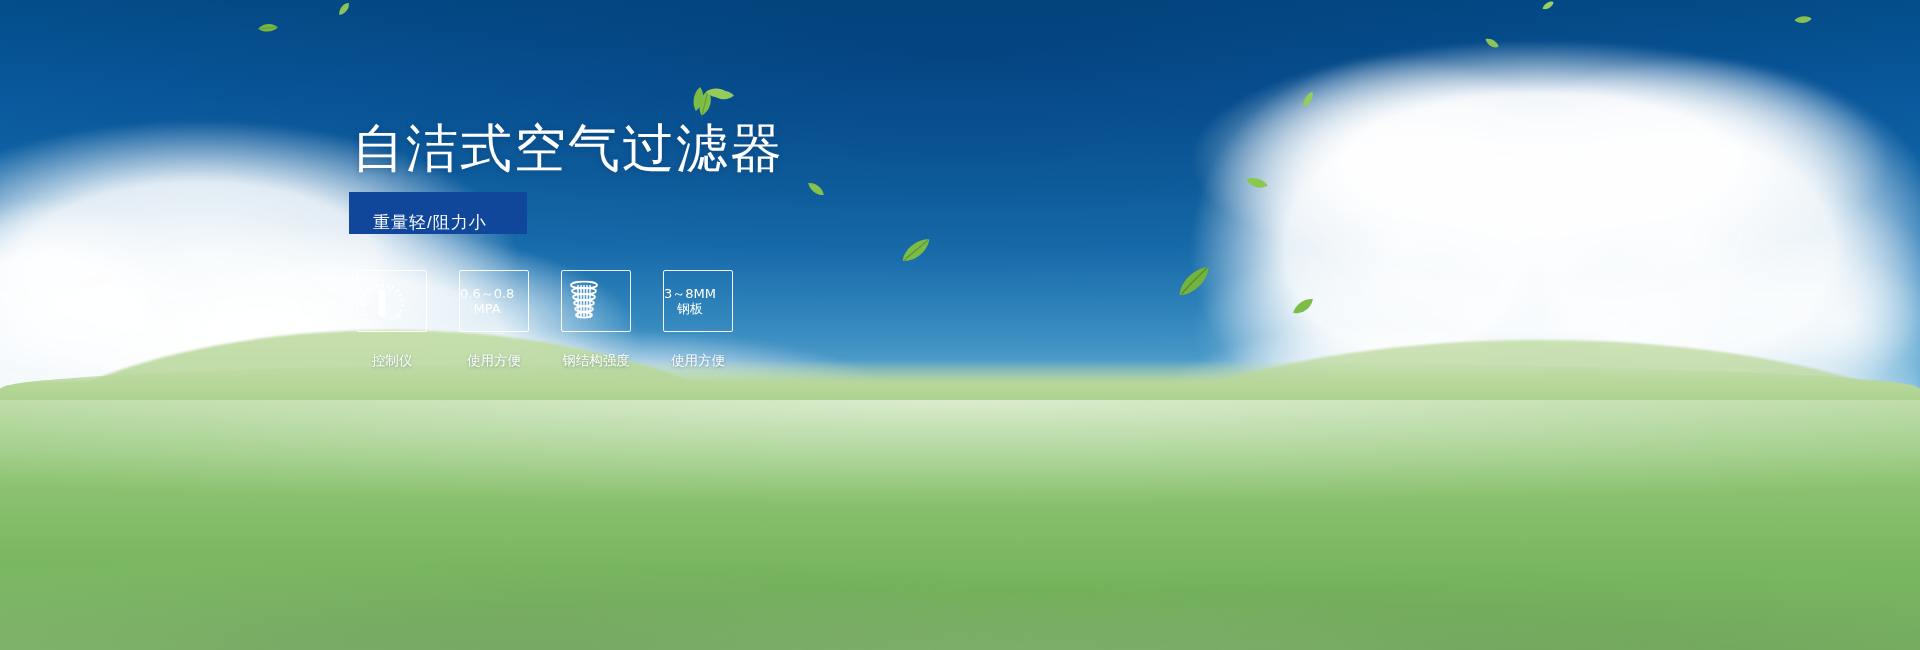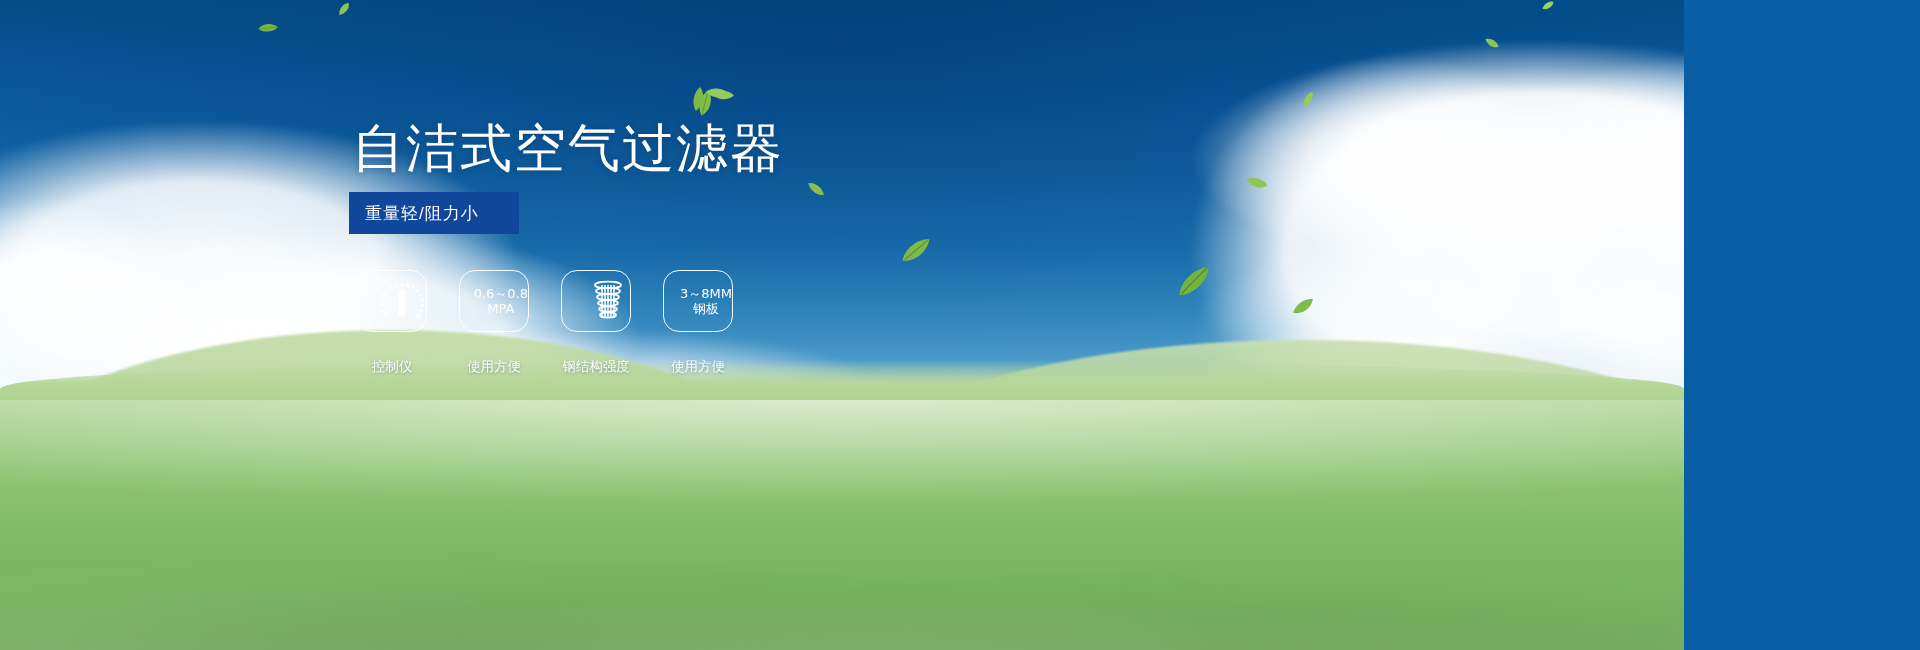--- a/index.html
+++ b/index.html
@@ -1,21 +1,21 @@
 <!DOCTYPE html>
 <html><head>
 <meta charset="utf-8">
 <style>
   html,body{margin:0;padding:0;}
   body{
     width:1920px;height:650px;overflow:hidden;
     font-family:"Liberation Sans","DejaVu Sans",sans-serif;
     background:#0a5ea6;
   }
-  .stage{position:relative;width:1684px;height:650px;overflow:hidden;}
+  .stage{position:relative;width:1920px;height:650px;overflow:hidden;}
 
   
   .sky{
     position:absolute;inset:0;
     background:
       linear-gradient(to bottom,
         #04528f 0%,
         #0a5ea6 14%,
         #1169ad 26%,
         #1b77b9 38%,
@@ -140,45 +140,45 @@
     text-shadow:0 1px 6px rgba(0,40,80,.30);
     white-space:nowrap;
   }
 
   .tabs{position:absolute;left:349px;top:192px;height:42px;display:flex;}
   .tab{
     position:relative;height:42px;display:flex;align-items:center;
     font-size:17px;letter-spacing:1px;white-space:nowrap;
   }
   .tab-a{
-    background:#11479a;color:#fff;padding:0 40px 0 16px;
+    background:#11479a;color:#fff;padding:0 40px 0 24px;align-items:flex-end;
   }
   .tab-a:after{
     content:"";position:absolute;right:-0px;top:0;width:24px;height:42px;
     background:#11479a;
     clip-path:polygon(0 0,100% 0,58% 100%,0 100%);
   }
   .tab-b{
     background:#ffffff;color:#1055a4;padding:0 18px 0 30px;margin-left:-2px;
     clip-path:polygon(22px 0,100% 0,100% 100%,0 100%);
   }
 
   .features{position:absolute;left:356px;top:270px;display:flex;gap:30px;}
   .feat{width:72px;display:flex;flex-direction:column;align-items:center;}
   .feat-box{
     width:70px;height:62px;border:1.6px solid rgba(255,255,255,.95);
-    border-radius:16px;display:flex;align-items:center;justify-content:flex-end;
+    border-radius:2px;display:flex;align-items:center;justify-content:flex-start;
     box-sizing:border-box;
   }
   .feat-txt{
     color:#fff;font-size:13px;line-height:1.18;text-align:center;
     font-family:"DejaVu Sans","Liberation Sans",sans-serif;font-weight:400;
   }
   .feat-label{
-    margin-top:26px;color:#ffffff;font-size:13.5px;white-space:nowrap;
+    margin-top:20px;color:#ffffff;font-size:13.5px;white-space:nowrap;
     text-shadow:0 1px 3px rgba(0,40,80,.35);
     font-family:"DejaVu Sans","Liberation Sans",sans-serif;
   }
   .feat-icon svg{display:block;}
 </style>
 </head>
 <body>
 
 <div class="stage">
 

